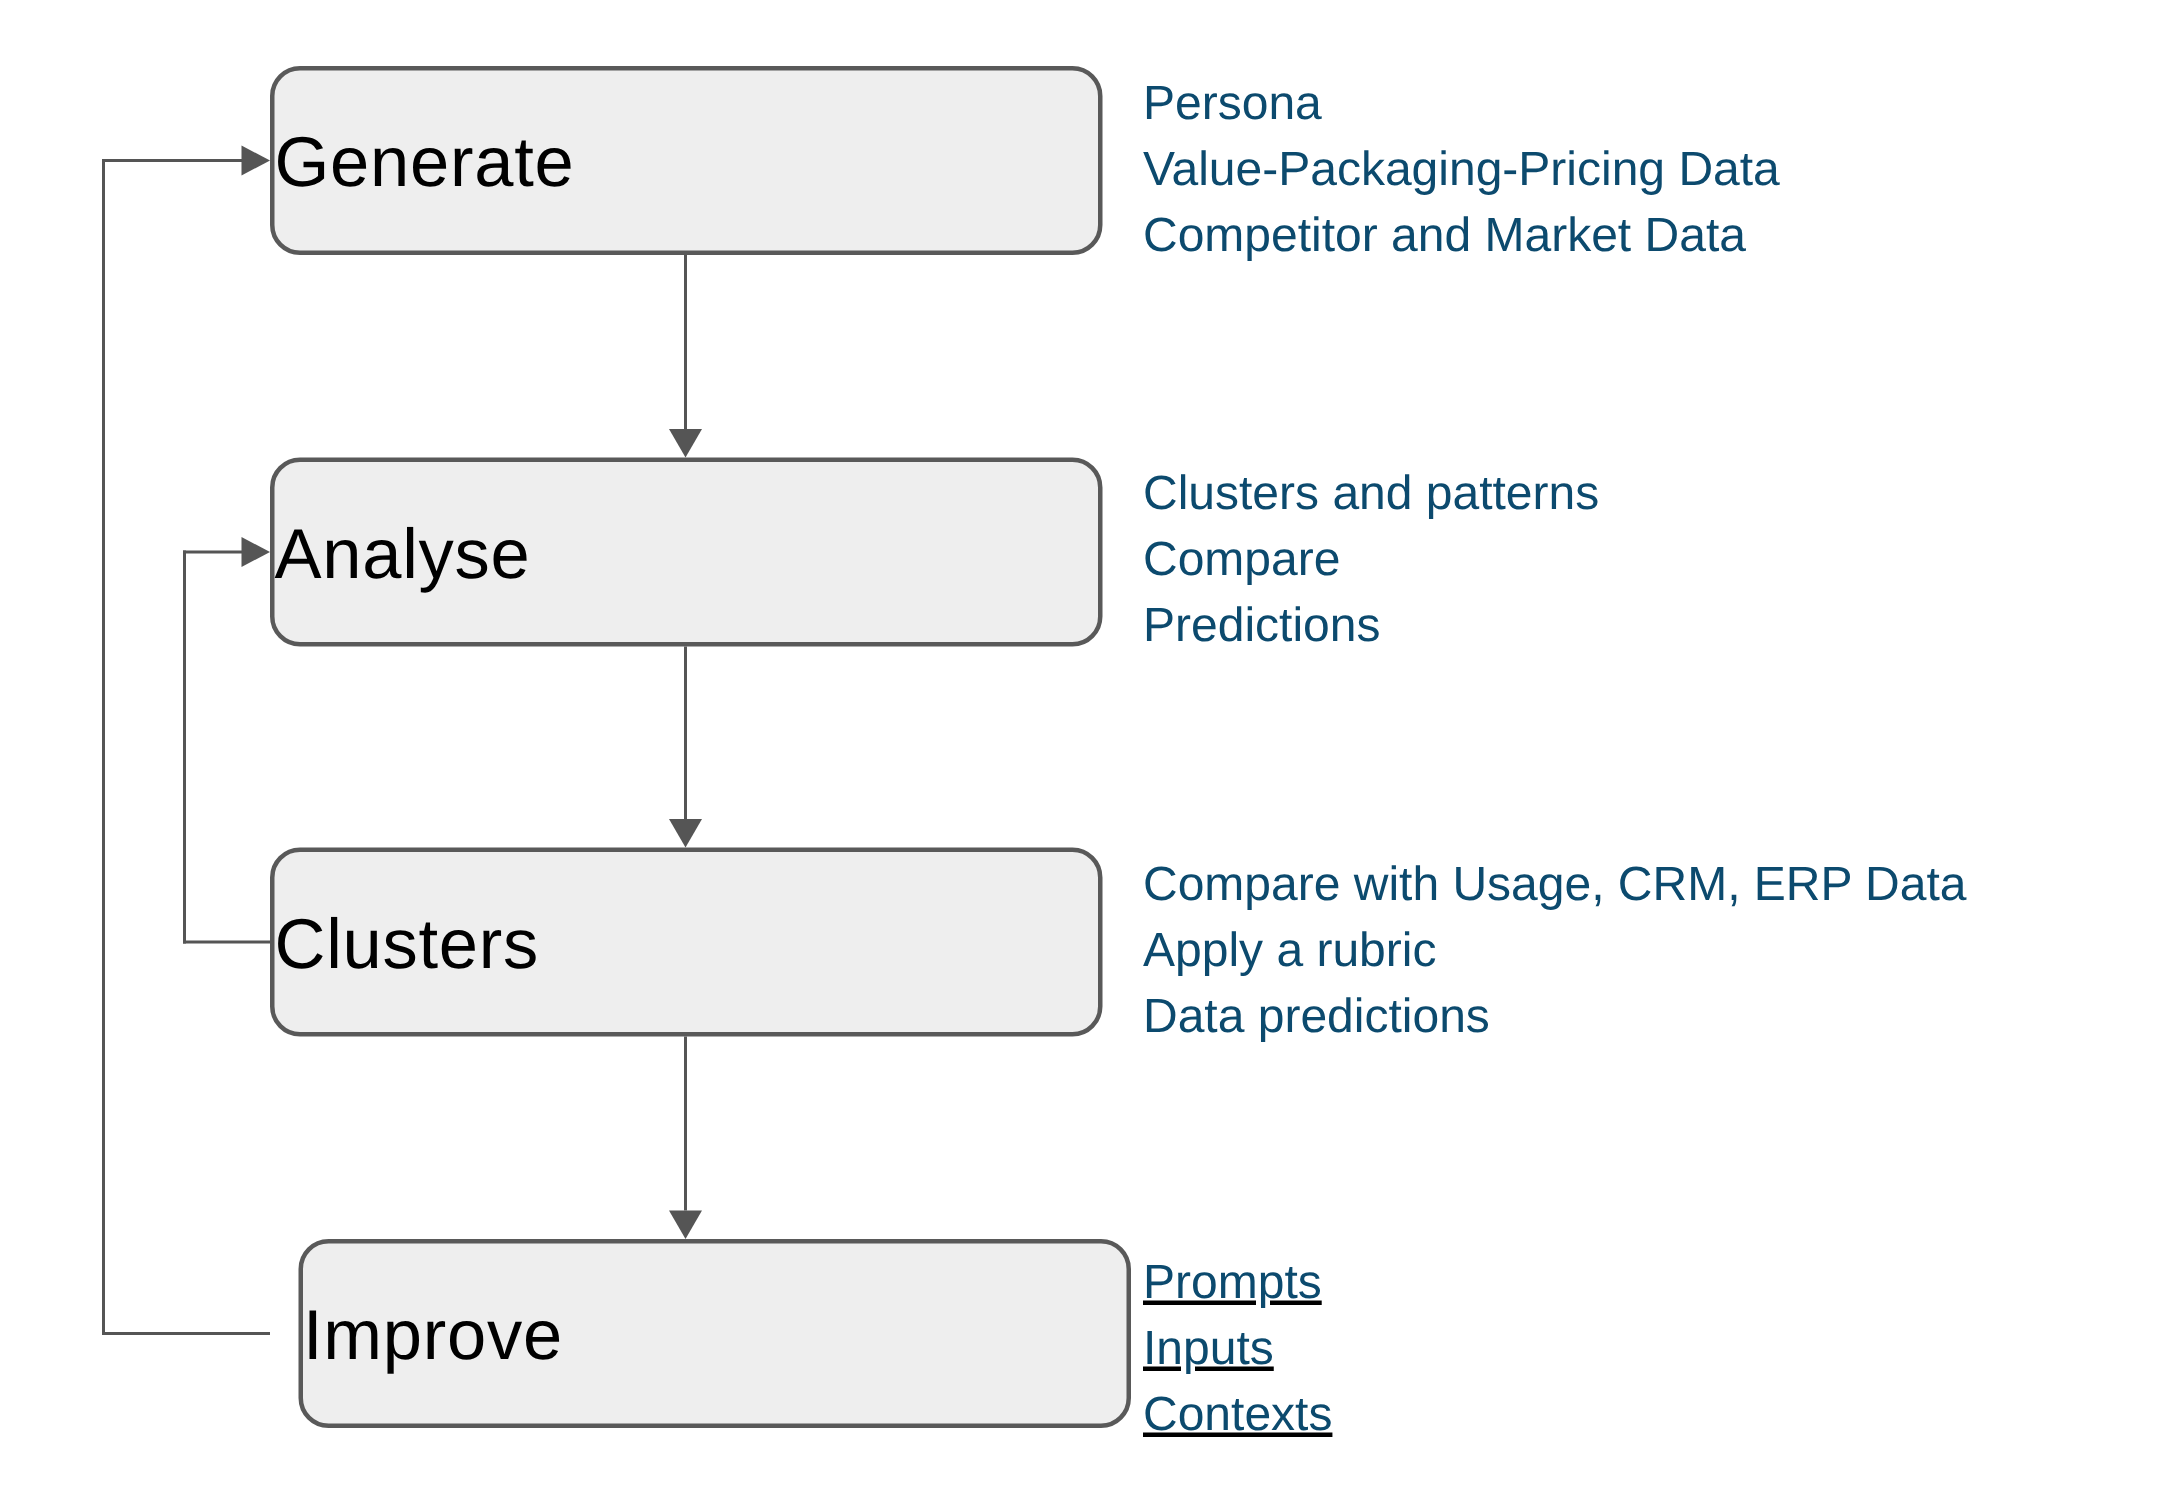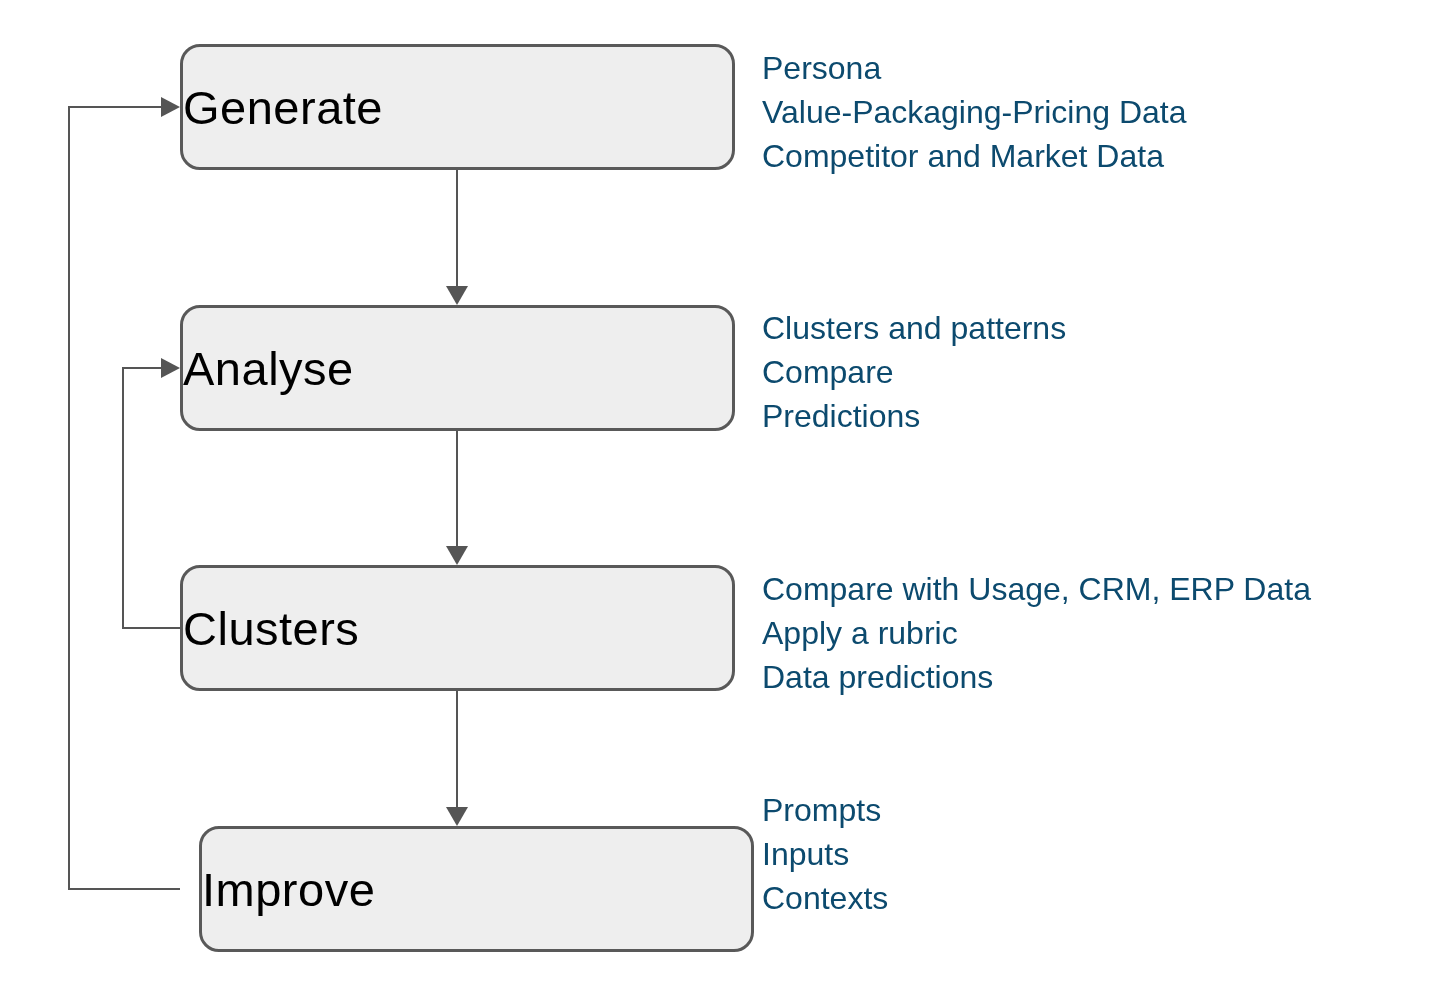--- a/index.html
+++ b/index.html
@@ -93,21 +93,21 @@
   <div class="notes" style="top:306px;">
     <div class="note-line">Clusters and patterns</div>
     <div class="note-line">Compare</div>
     <div class="note-line">Predictions</div>
   </div>
   <div class="notes" style="top:567px;">
     <div class="note-line">Compare with Usage, CRM, ERP Data</div>
     <div class="note-line">Apply a rubric</div>
     <div class="note-line">Data predictions</div>
   </div>
-  <div class="notes" style="top:788px;">
+  <div class="notes" style="top:832px;text-decoration:underline;">
     <div class="note-line">Prompts</div>
     <div class="note-line">Inputs</div>
     <div class="note-line">Contexts</div>
   </div>
 
   <div class="vline" style="left:456px; top:170px; height:117px;"></div>
   <div class="arrow-down" style="left:446px; top:286px;"></div>
 
   <div class="vline" style="left:456px; top:431px; height:116px;"></div>
   <div class="arrow-down" style="left:446px; top:546px;"></div>

